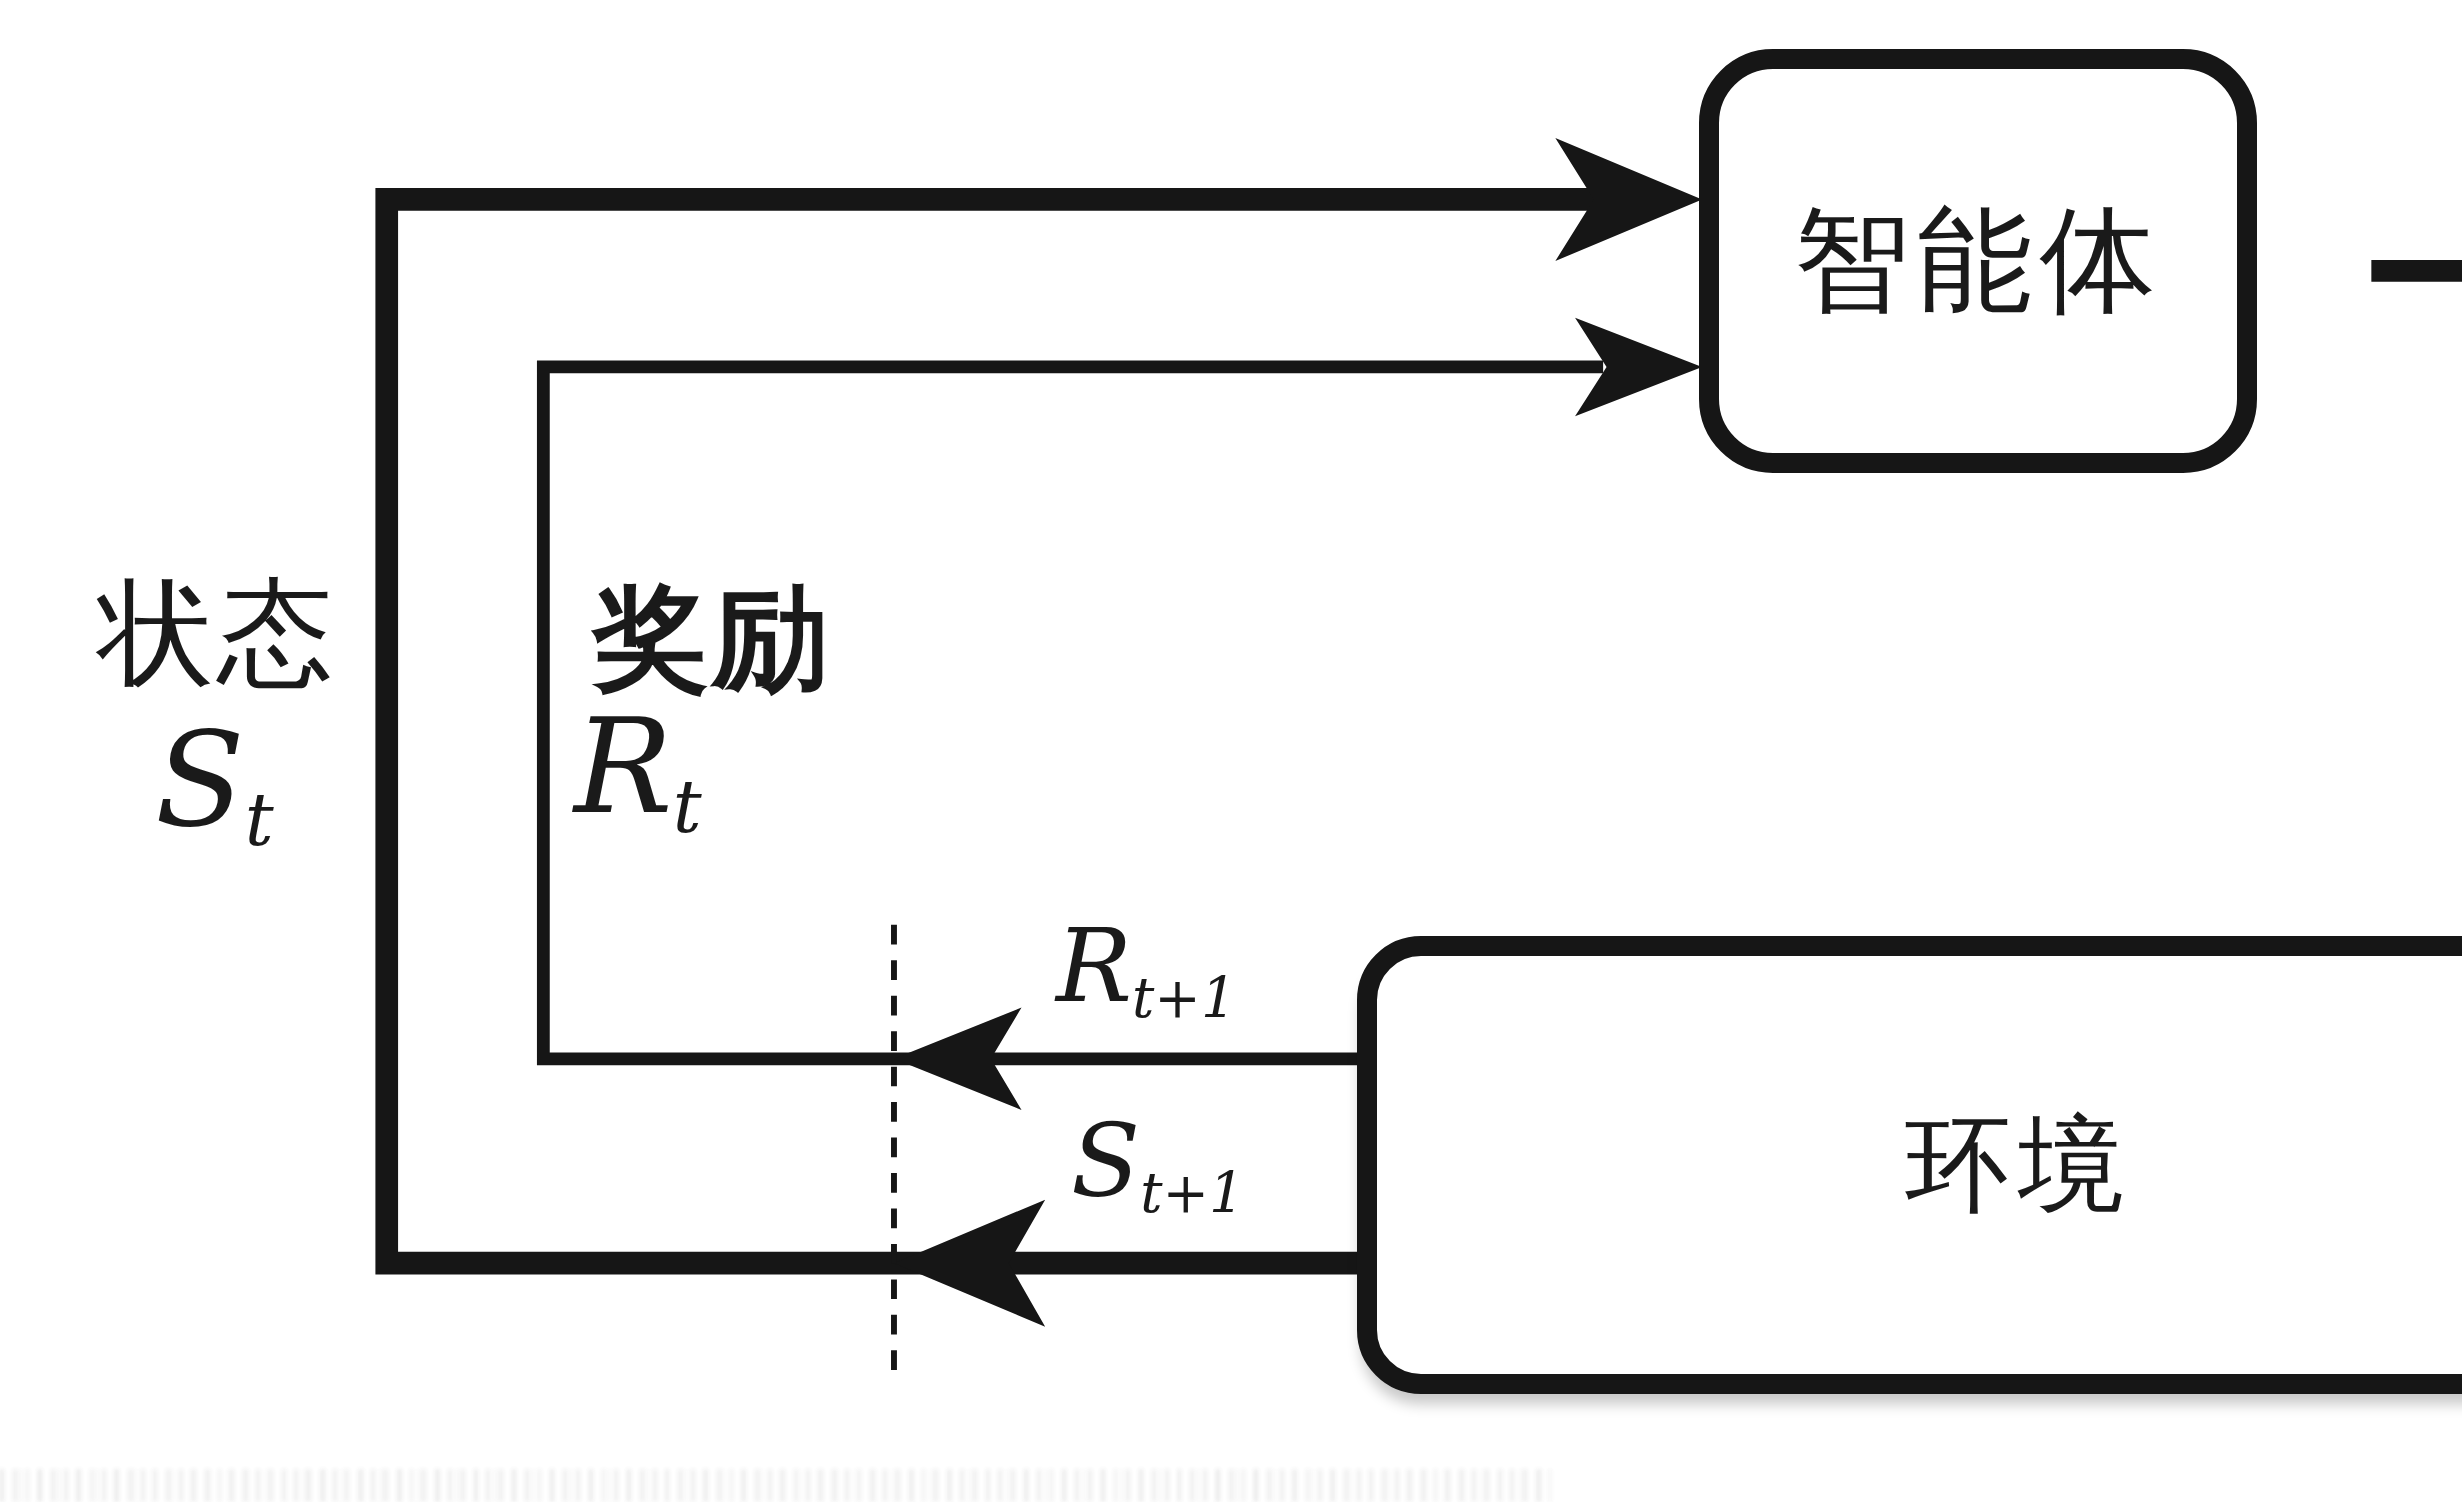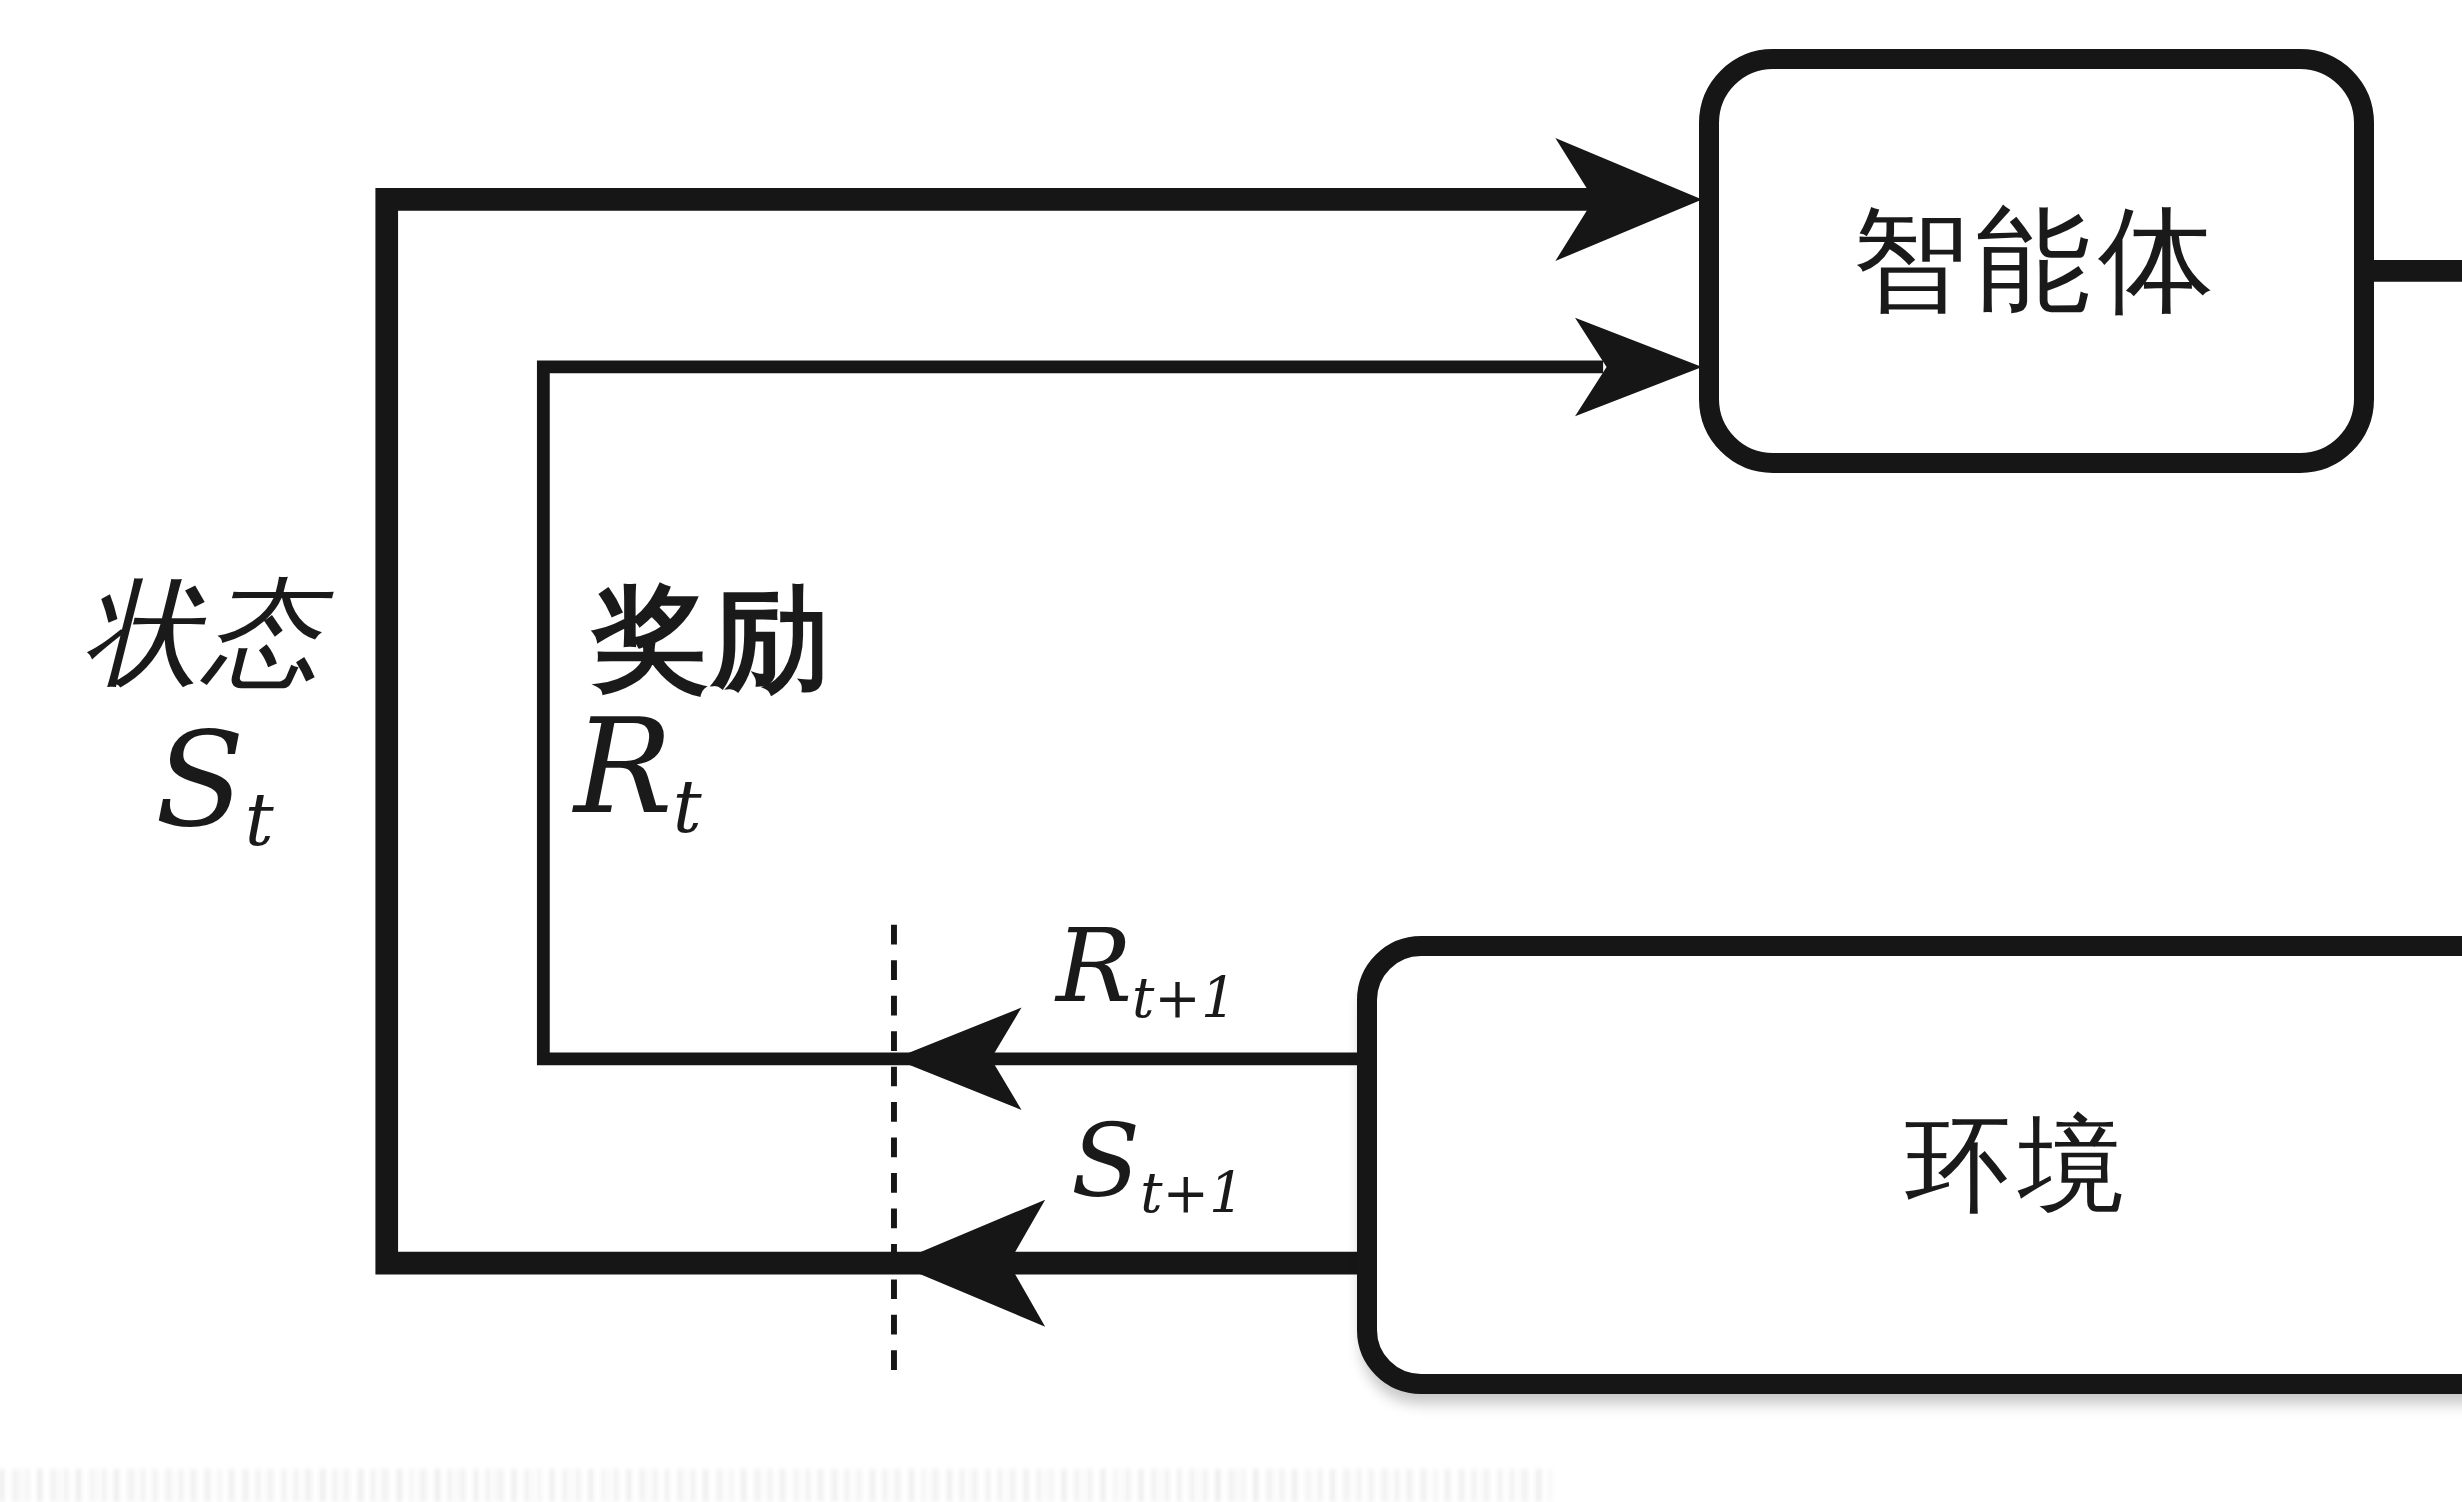--- a/index.html
+++ b/index.html
@@ -27,21 +27,21 @@
     background:var(--background);
     border:20.7px solid var(--line);
     display:flex;align-items:center;justify-content:center;
   }
   .node-label{
     font-size:116px;
     letter-spacing:6.9px;
     color:var(--ink);
     white-space:nowrap;
   }
-  #agent-box{left:1699px;top:49px;width:675px;height:424px;border-radius:74px;}
+  #agent-box{left:1699px;top:49px;width:558px;height:424px;border-radius:74px;}
   #env-box{
     left:1357px;top:936px;width:1322px;height:458px;border-radius:64px;
     box-shadow:0 14.8px 13.8px -4.9px rgba(0,0,0,0.22);
   }
   #env-box .node-label{font-size:106px;text-align:center;}
   .cn-label{
     position:absolute;
     font-size:116px;
     letter-spacing:3px;
     color:var(--ink);
@@ -55,21 +55,21 @@
     white-space:nowrap;
     line-height:1;
   }
   .sym sub{
     font-size:0.55em;
     line-height:0;
     vertical-align:-0.28em;
     letter-spacing:0;
   }
   .sym.small{font-size:101px;}
-  #label-state-cn{left:84px;top:556px;font-style:italic;}
+  #label-state-cn{left:98px;top:556px;}
   #sym-state{left:155px;top:714px;}
   #label-reward-cn{left:593px;top:561px;font-weight:bold;}
   #sym-reward{left:574px;top:701px;}
   #sym-reward-next{left:1056px;top:916px;text-align:center;}
   #sym-state-next{left:1071px;top:1111px;}
   #caption-fragment{
     position:absolute;
     left:0;top:1469px;width:1551px;height:33px;
     background:
       repeating-linear-gradient(90deg, rgba(70,70,70,0.12) 0 3.9px, transparent 3.9px 12.8px),

